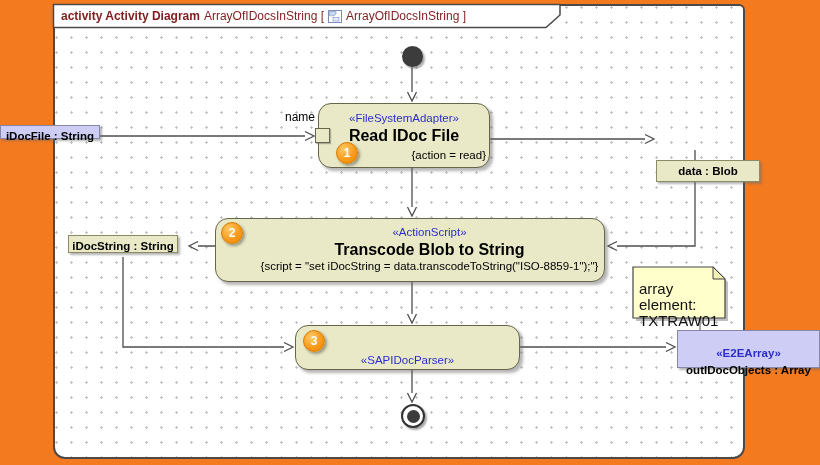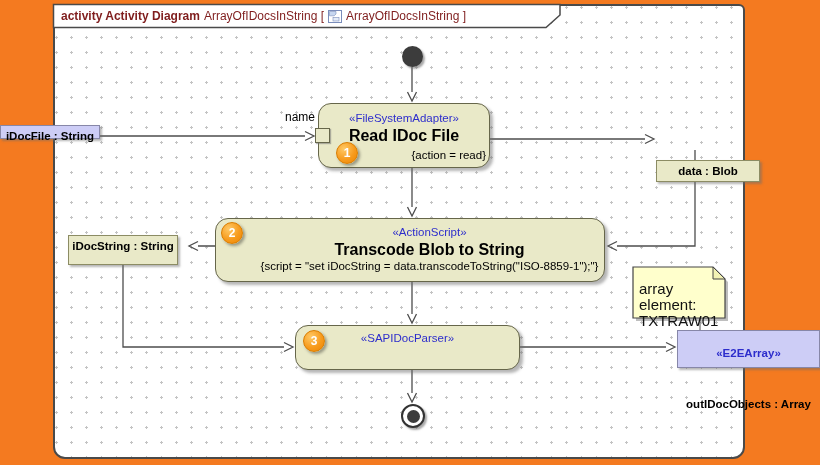--- a/index.html
+++ b/index.html
@@ -69,26 +69,26 @@
     position:absolute;left:285px;top:110px;font-size:12px;color:#000000;
   }
   #note-text{
     position:absolute;left:639px;top:281px;width:84px;
     font-size:15px;line-height:16px;color:#111;text-align:left;
   }
   
   #activity-read{left:318px;top:103px;width:172px;height:65px;padding-top:6px;}
   #activity-read .constraint{text-align:right;padding-right:3px;margin-top:3px;}
   #activity-transcode{left:215px;top:218px;width:390px;height:64px;padding-top:5px;padding-left:39px;}
-  #activity-parse{left:295px;top:325px;width:225px;height:45px;padding-top:4px;}
+  #activity-parse{left:295px;top:325px;width:225px;height:45px;padding-top:4px;justify-content:flex-end;}
   #obj-idocfile{left:0;top:125px;width:100px;height:14px;line-height:21px;}
   #obj-data{left:656px;top:124px;width:104px;height:22px;line-height:20px;margin-top:36px;}
-  #obj-idocstring{left:68px;top:235px;width:110px;height:30px;line-height:20px;}
+  #obj-idocstring{left:68px;top:235px;width:110px;height:18px;line-height:20px;}
   #obj-out{left:677px;top:330px;width:143px;height:38px;line-height:17px;padding-top:14px;}
-  #obj-out .node-name{font-size:11.5px;margin-top:34px;}
+  #obj-out .node-name{font-size:11.5px;}
 </style>
 </head>
 <body>
 
 <div id="stage">
 
   <div id="frame"></div>
 
   <svg class="layer" width="820" height="465">
 

